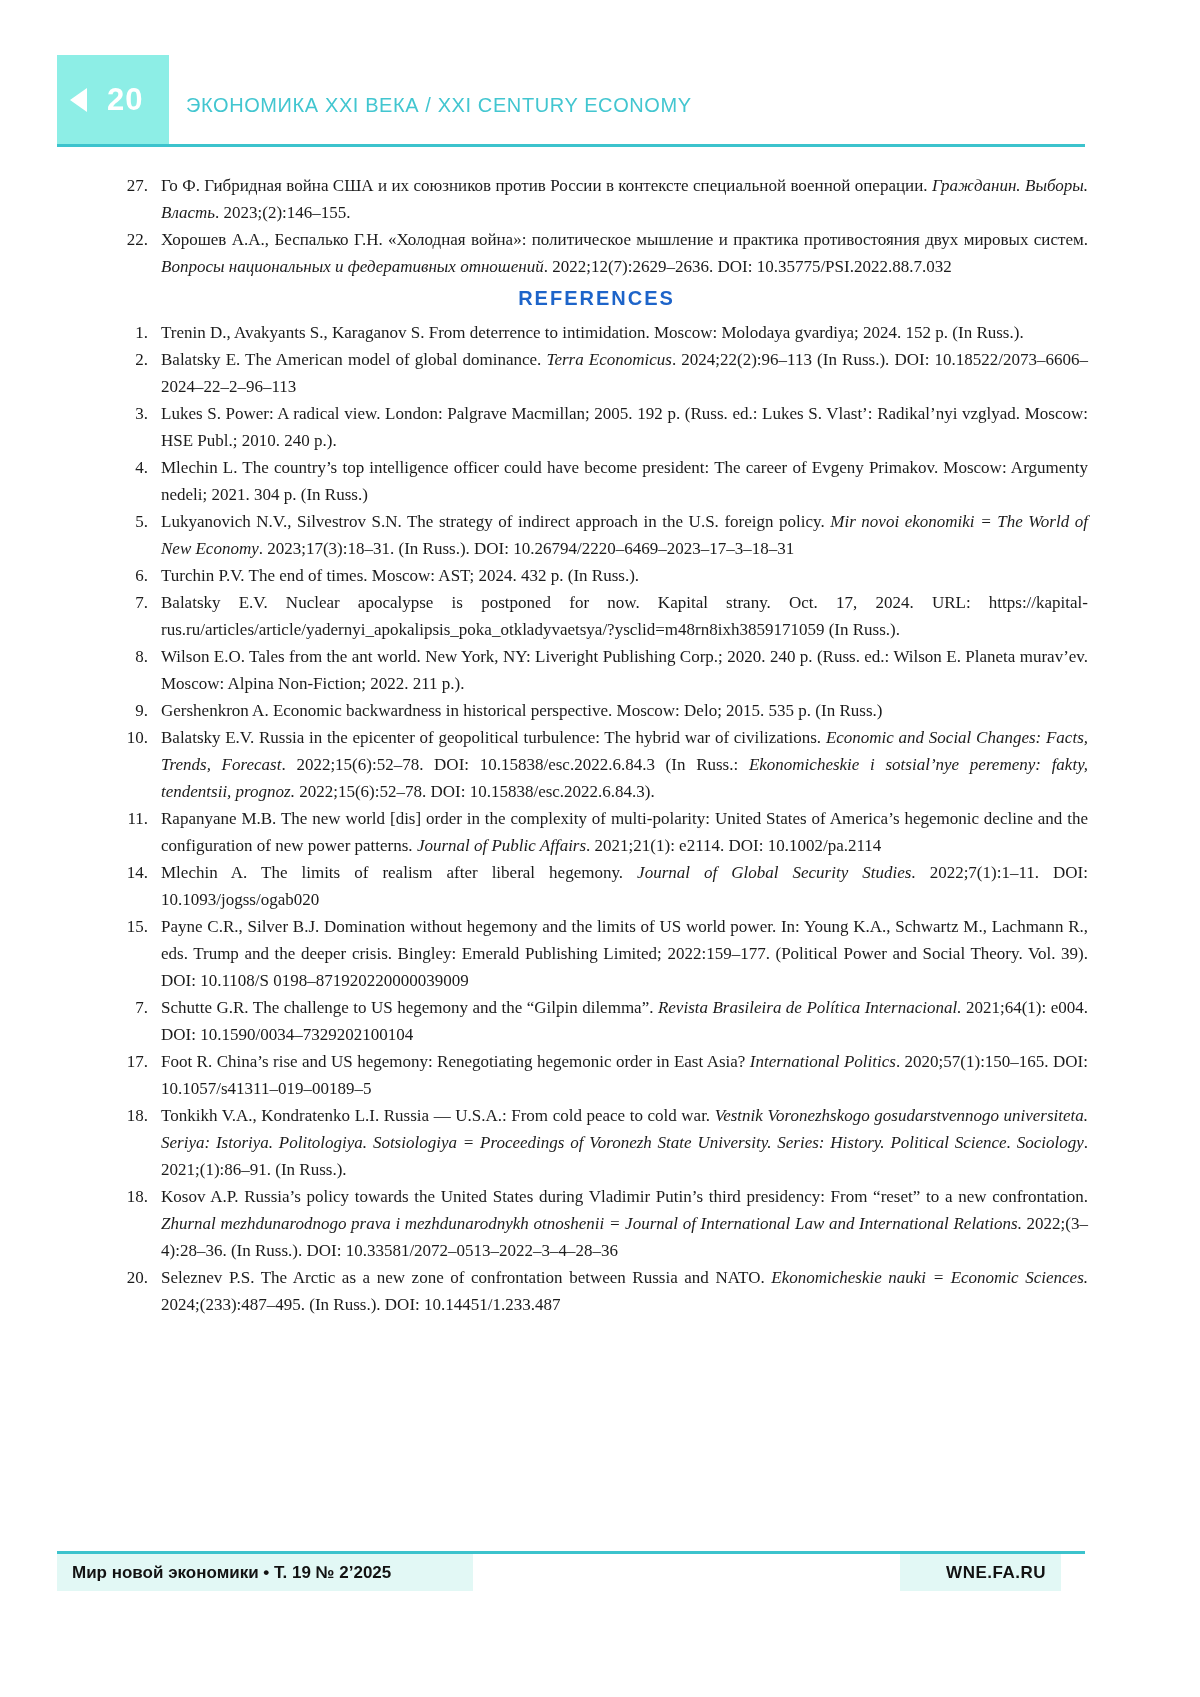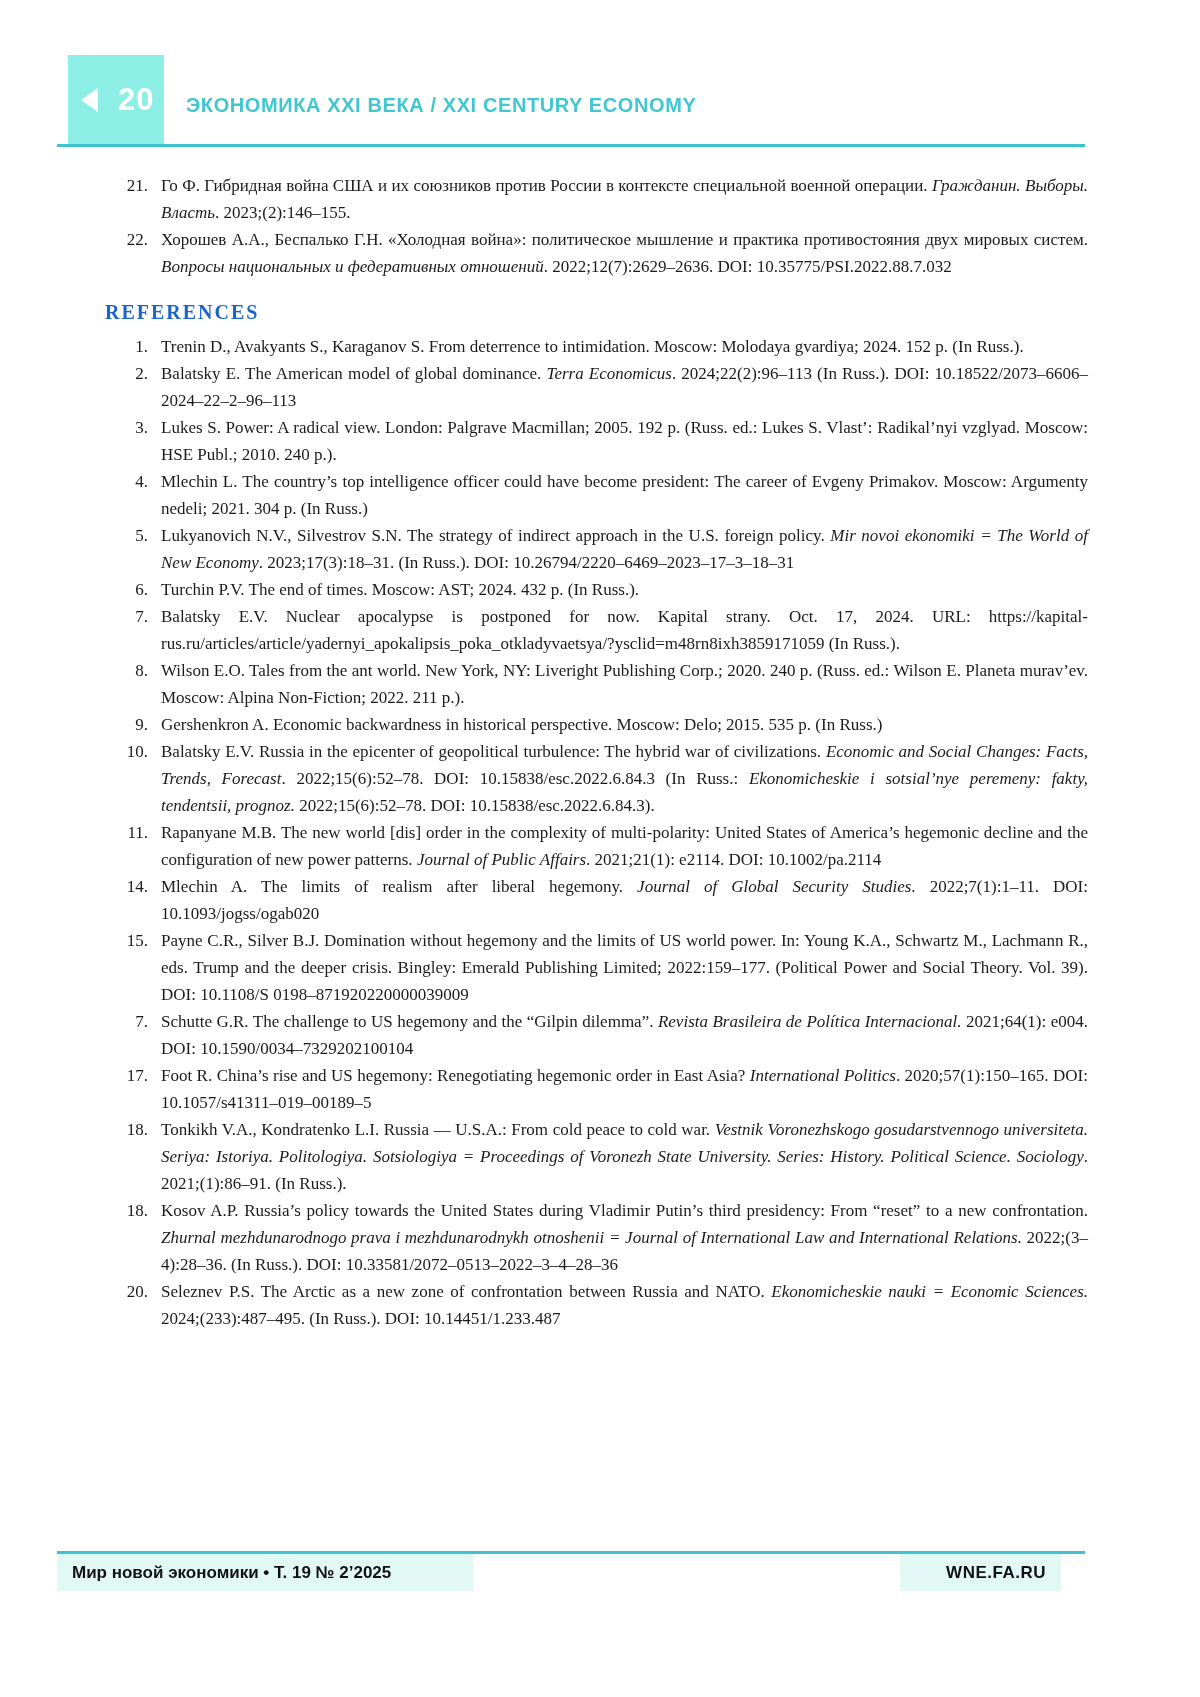--- a/index.html
+++ b/index.html
@@ -6,41 +6,41 @@
   .page{
     position:relative;
     width:1200px;height:1697px;
     background:#ffffff;
     font-family:"Liberation Serif", serif;
     color:#1b1b1b;
     overflow:hidden;
   }
   
   .corner-box{
-    position:absolute;left:68px;top:55px;width:96px;height:89px;
+    position:absolute;left:57px;top:55px;width:112px;height:89px;
     background:#8deee6;
     display:flex;align-items:center;
   }
   .back-tri{
     width:0;height:0;margin-left:13px;
     border-top:12px solid transparent;
     border-bottom:12px solid transparent;
     border-right:17px solid #ffffff;
   }
   .page-num{
     color:#ffffff;
     font-family:"Liberation Sans", sans-serif;
     font-weight:bold;font-size:31px;
     margin-left:20px;letter-spacing:1px;
   }
   .run-head{
     position:absolute;left:186px;top:94px;
     color:#42c6d0;
     font-family:"Liberation Sans", sans-serif;
-    font-weight:bold;font-size:20px;letter-spacing:0.6px;
+    font-weight:normal;font-size:20px;letter-spacing:0.6px;
     white-space:nowrap;
   }
   .header-rule{
     position:absolute;left:57px;top:144px;width:1028px;height:3px;
     background:#3cc3cd;
   }
   
   .content{
     position:absolute;left:105px;top:172px;width:983px;
   }
@@ -50,24 +50,24 @@
     font-size:17px;line-height:27px;
   }
   .ref-num{
     flex:none;width:43px;text-align:right;padding-right:13px;
   }
   .ref-body{
     flex:1;text-align:justify;
   }
   .it{font-style:italic;}
   .refs-heading{
-    margin:21px 0 9px 0;
-    text-align:left;
+    margin:7px 0 9px 0;
+    text-align:center;
     color:#1d64c9;
-    font-family:Liberation Serif, serif;
+    font-family:Liberation Sans, sans-serif;
     font-weight:bold;font-size:20px;letter-spacing:2px;
   }
   
   .footer-rule{
     position:absolute;left:57px;top:1551px;width:1028px;height:3px;
     background:#3cc3cd;
   }
   .footer-left{
     position:absolute;left:57px;top:1554px;width:416px;height:37px;
     background:#e2f8f5;
@@ -99,21 +99,21 @@
   <div class="corner-box">
     <div class="back-tri"></div>
     <div class="page-num">20</div>
   </div>
   <div class="run-head">ЭКОНОМИКА XXI ВЕКА / XXI CENTURY ECONOMY</div>
   <div class="header-rule"></div>
 
   <div class="content">
     <div class="ref-list">
         <div class="ref-row">
-          <div class="ref-num">21.</div>
+          <div class="ref-num">27.</div>
           <div class="ref-body"><span>Го Ф. Гибридная война США и их союзников против России в контексте специальной военной операции. </span><span class="it">Гражданин. Выборы. Власть</span><span>. 2023;(2):146–155.</span></div>
         </div>
         <div class="ref-row">
           <div class="ref-num">22.</div>
           <div class="ref-body"><span>Хорошев А.А., Беспалько Г.Н. «Холодная война»: политическое мышление и практика противостояния двух мировых систем. </span><span class="it">Вопросы национальных и федеративных отношений</span><span>. 2022;12(7):2629–2636. DOI: 10.35775/PSI.2022.88.7.032</span></div>
         </div>
       </div>
     <div class="refs-heading">REFERENCES</div>
     <div class="ref-list">
         <div class="ref-row">

